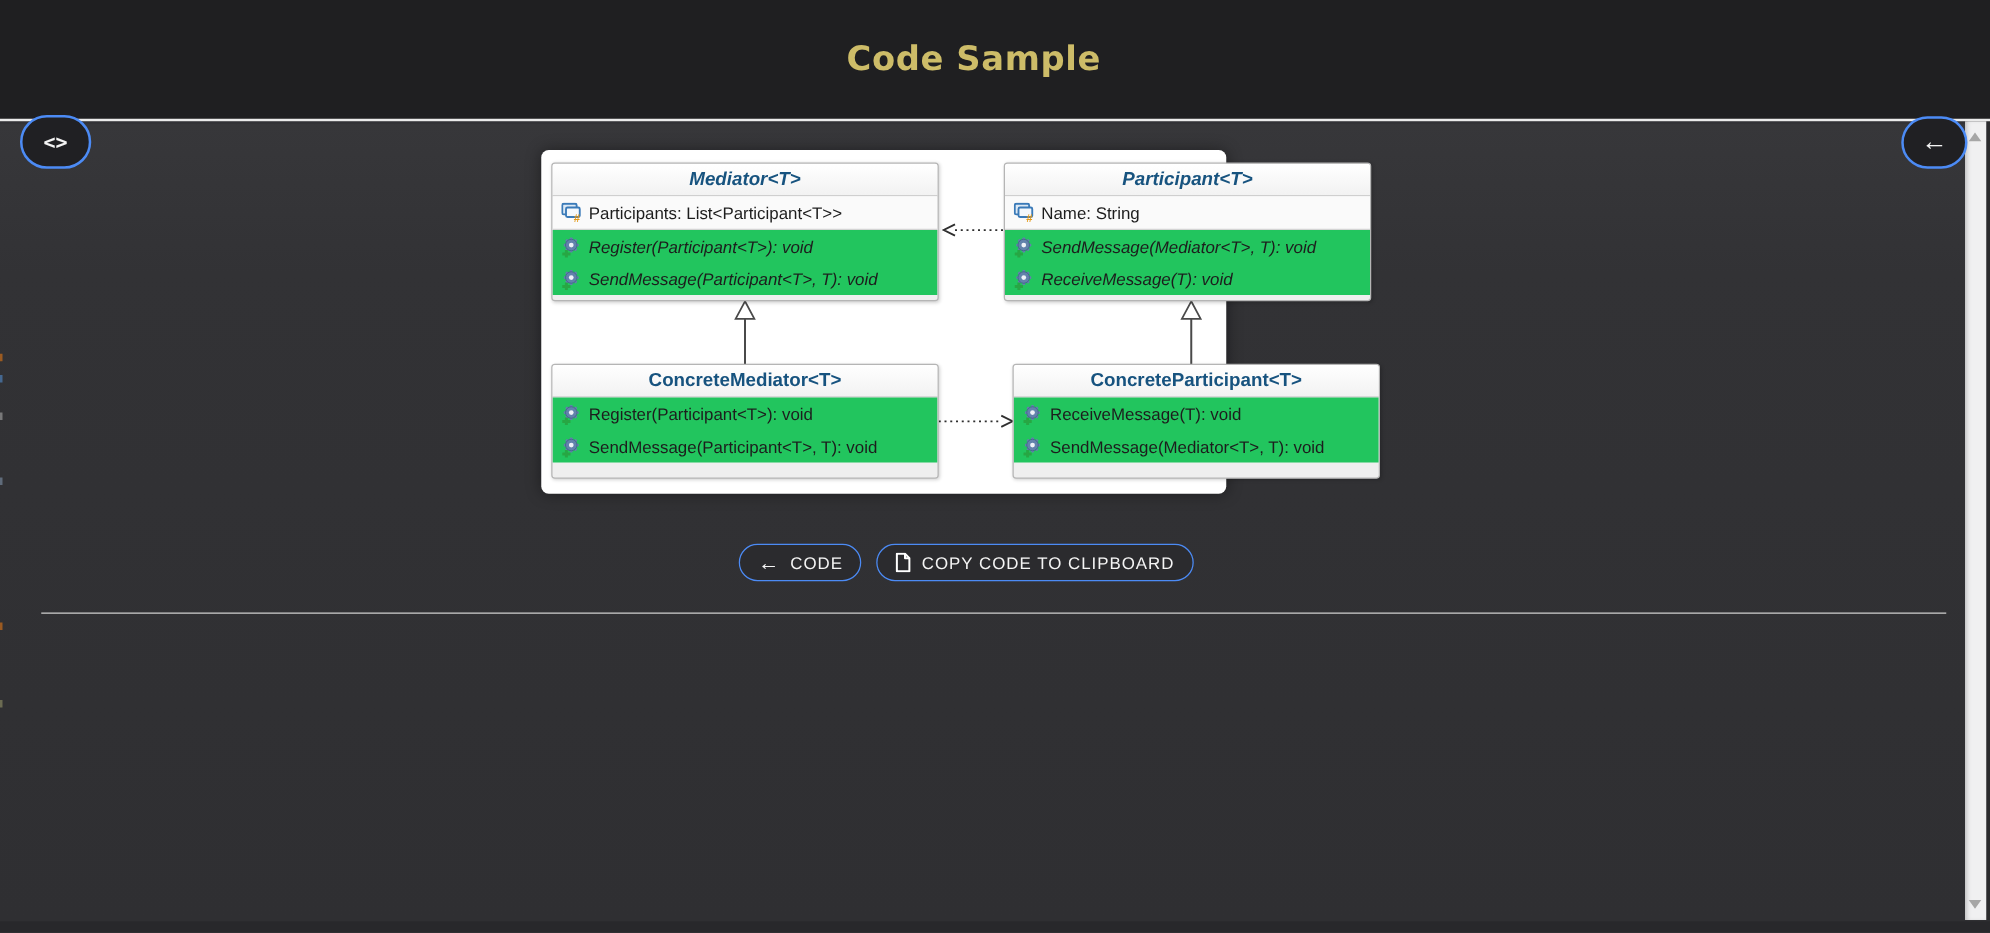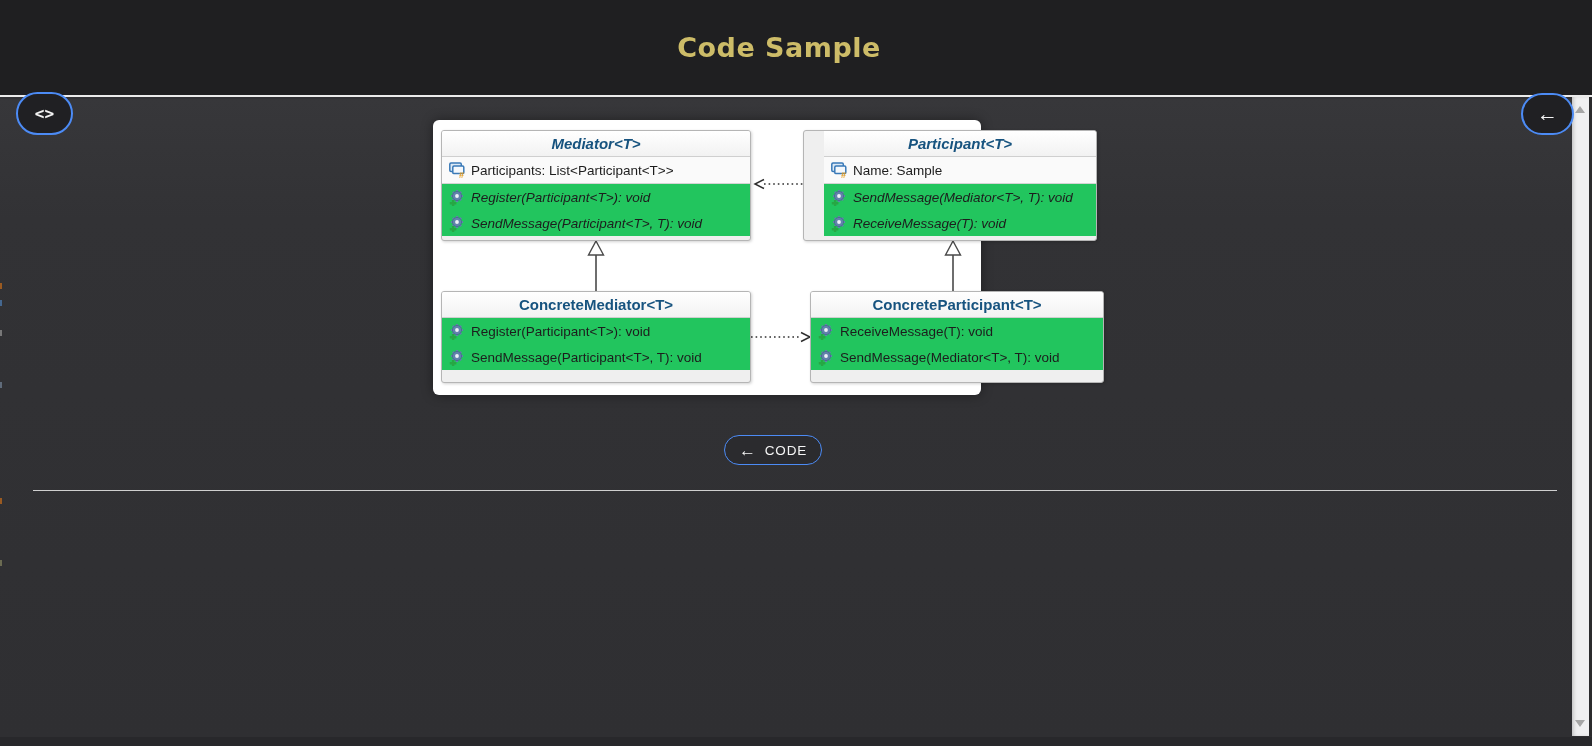--- a/index.html
+++ b/index.html
@@ -62,21 +62,21 @@
     font-weight:bold; font-size:15px; color:#17537f;
   }
   .uml-class.abstract .uml-title { font-style:italic; }
   .sec-props { background:#fafafa; border-bottom:1px solid #d4d4d4; }
   .sec-methods { background:#22c55e; }
   .uml-row { height:26px; display:flex; align-items:center; gap:5px; padding:0 6px; white-space:nowrap; }
   .uml-row.italic { font-style:italic; }
   .icon { display:inline-flex; width:18px; height:17px; align-items:center; justify-content:center; flex:0 0 auto; }
 
   #box-mediator            { left:8px;   top:10px;  width:310px; height:111px; }
-  #box-participant         { left:370px; top:10px;  width:294px; height:111px;padding-left:20px; }
+  #box-participant         { left:370px; top:10px;  width:294px; height:111px; }
   #box-concrete-mediator   { left:8px;   top:171px; width:310px; height:92px; }
   #box-concrete-participant{ left:377px; top:171px; width:294px; height:92px; }
 
   
   .toolbar {
     position:absolute; left:0; top:434px; width:1546px; height:32px;
     display:flex; align-items:center; justify-content:center; gap:12px; z-index:4;
   }
   .pill-btn {
     display:flex; align-items:center; gap:8px;
@@ -201,21 +201,21 @@
     <div class="uml-title">Participant&lt;T&gt;</div>
     <div class="sec-props">
       <div class="uml-row">
         <span class="icon">
   <svg width="17" height="16" viewBox="0 0 17 16">
     <rect x="0.8" y="1" width="11.5" height="8.5" rx="1.2" fill="#dce9f5" stroke="#3a7ab8" stroke-width="1.5"></rect>
     <rect x="3.8" y="4" width="11" height="7.6" rx="1.2" fill="#f4f8fc" stroke="#3a7ab8" stroke-width="1.5"></rect>
     <text x="10" y="15.5" font-size="9" font-weight="bold" fill="#e59a18">#</text>
   </svg>
 </span>
-        <span>Name: Sample</span>
+        <span>Name: String</span>
       </div>
     </div>
     <div class="sec-methods">
       <div class="uml-row italic">
         <span class="icon">
   <svg width="16" height="17" viewBox="0 0 16 17">
     <g fill="#6282ac">
       <rect x="6.9" y="1" width="2.2" height="12" rx="0.6"></rect>
       <rect x="2" y="5.9" width="12" height="2.2" rx="0.6"></rect>
       <rect x="6.9" y="1" width="2.2" height="12" rx="0.6" transform="rotate(45 8 7)"></rect>
@@ -329,20 +329,29 @@
     </div>
   </div>
 
 </div>
 
 <div class="toolbar">
   <div class="pill-btn">
     <span class="btn-arrow">←</span>
     <span>CODE</span>
   </div>
+  <div class="pill-btn">
+    <span style="display:inline-flex;">
+      <svg width="13" height="16" viewBox="0 0 13 16">
+        <path d="M1.5 1 H8 L11.5 4.5 V15 H1.5 Z" fill="none" stroke="#ffffff" stroke-width="1.6" stroke-linejoin="round"></path>
+        <path d="M8 1 V4.5 H11.5" fill="none" stroke="#ffffff" stroke-width="1.6" stroke-linejoin="round"></path>
+      </svg>
+    </span>
+    <span>COPY CODE TO CLIPBOARD</span>
+  </div>
 </div>
 
 <div class="divider"></div>
 
 <div class="scrollbar">
   <div class="sb-arrow sb-up"></div>
   <div class="sb-arrow sb-down"></div>
 </div>
 <div class="right-sliver"></div>
 

